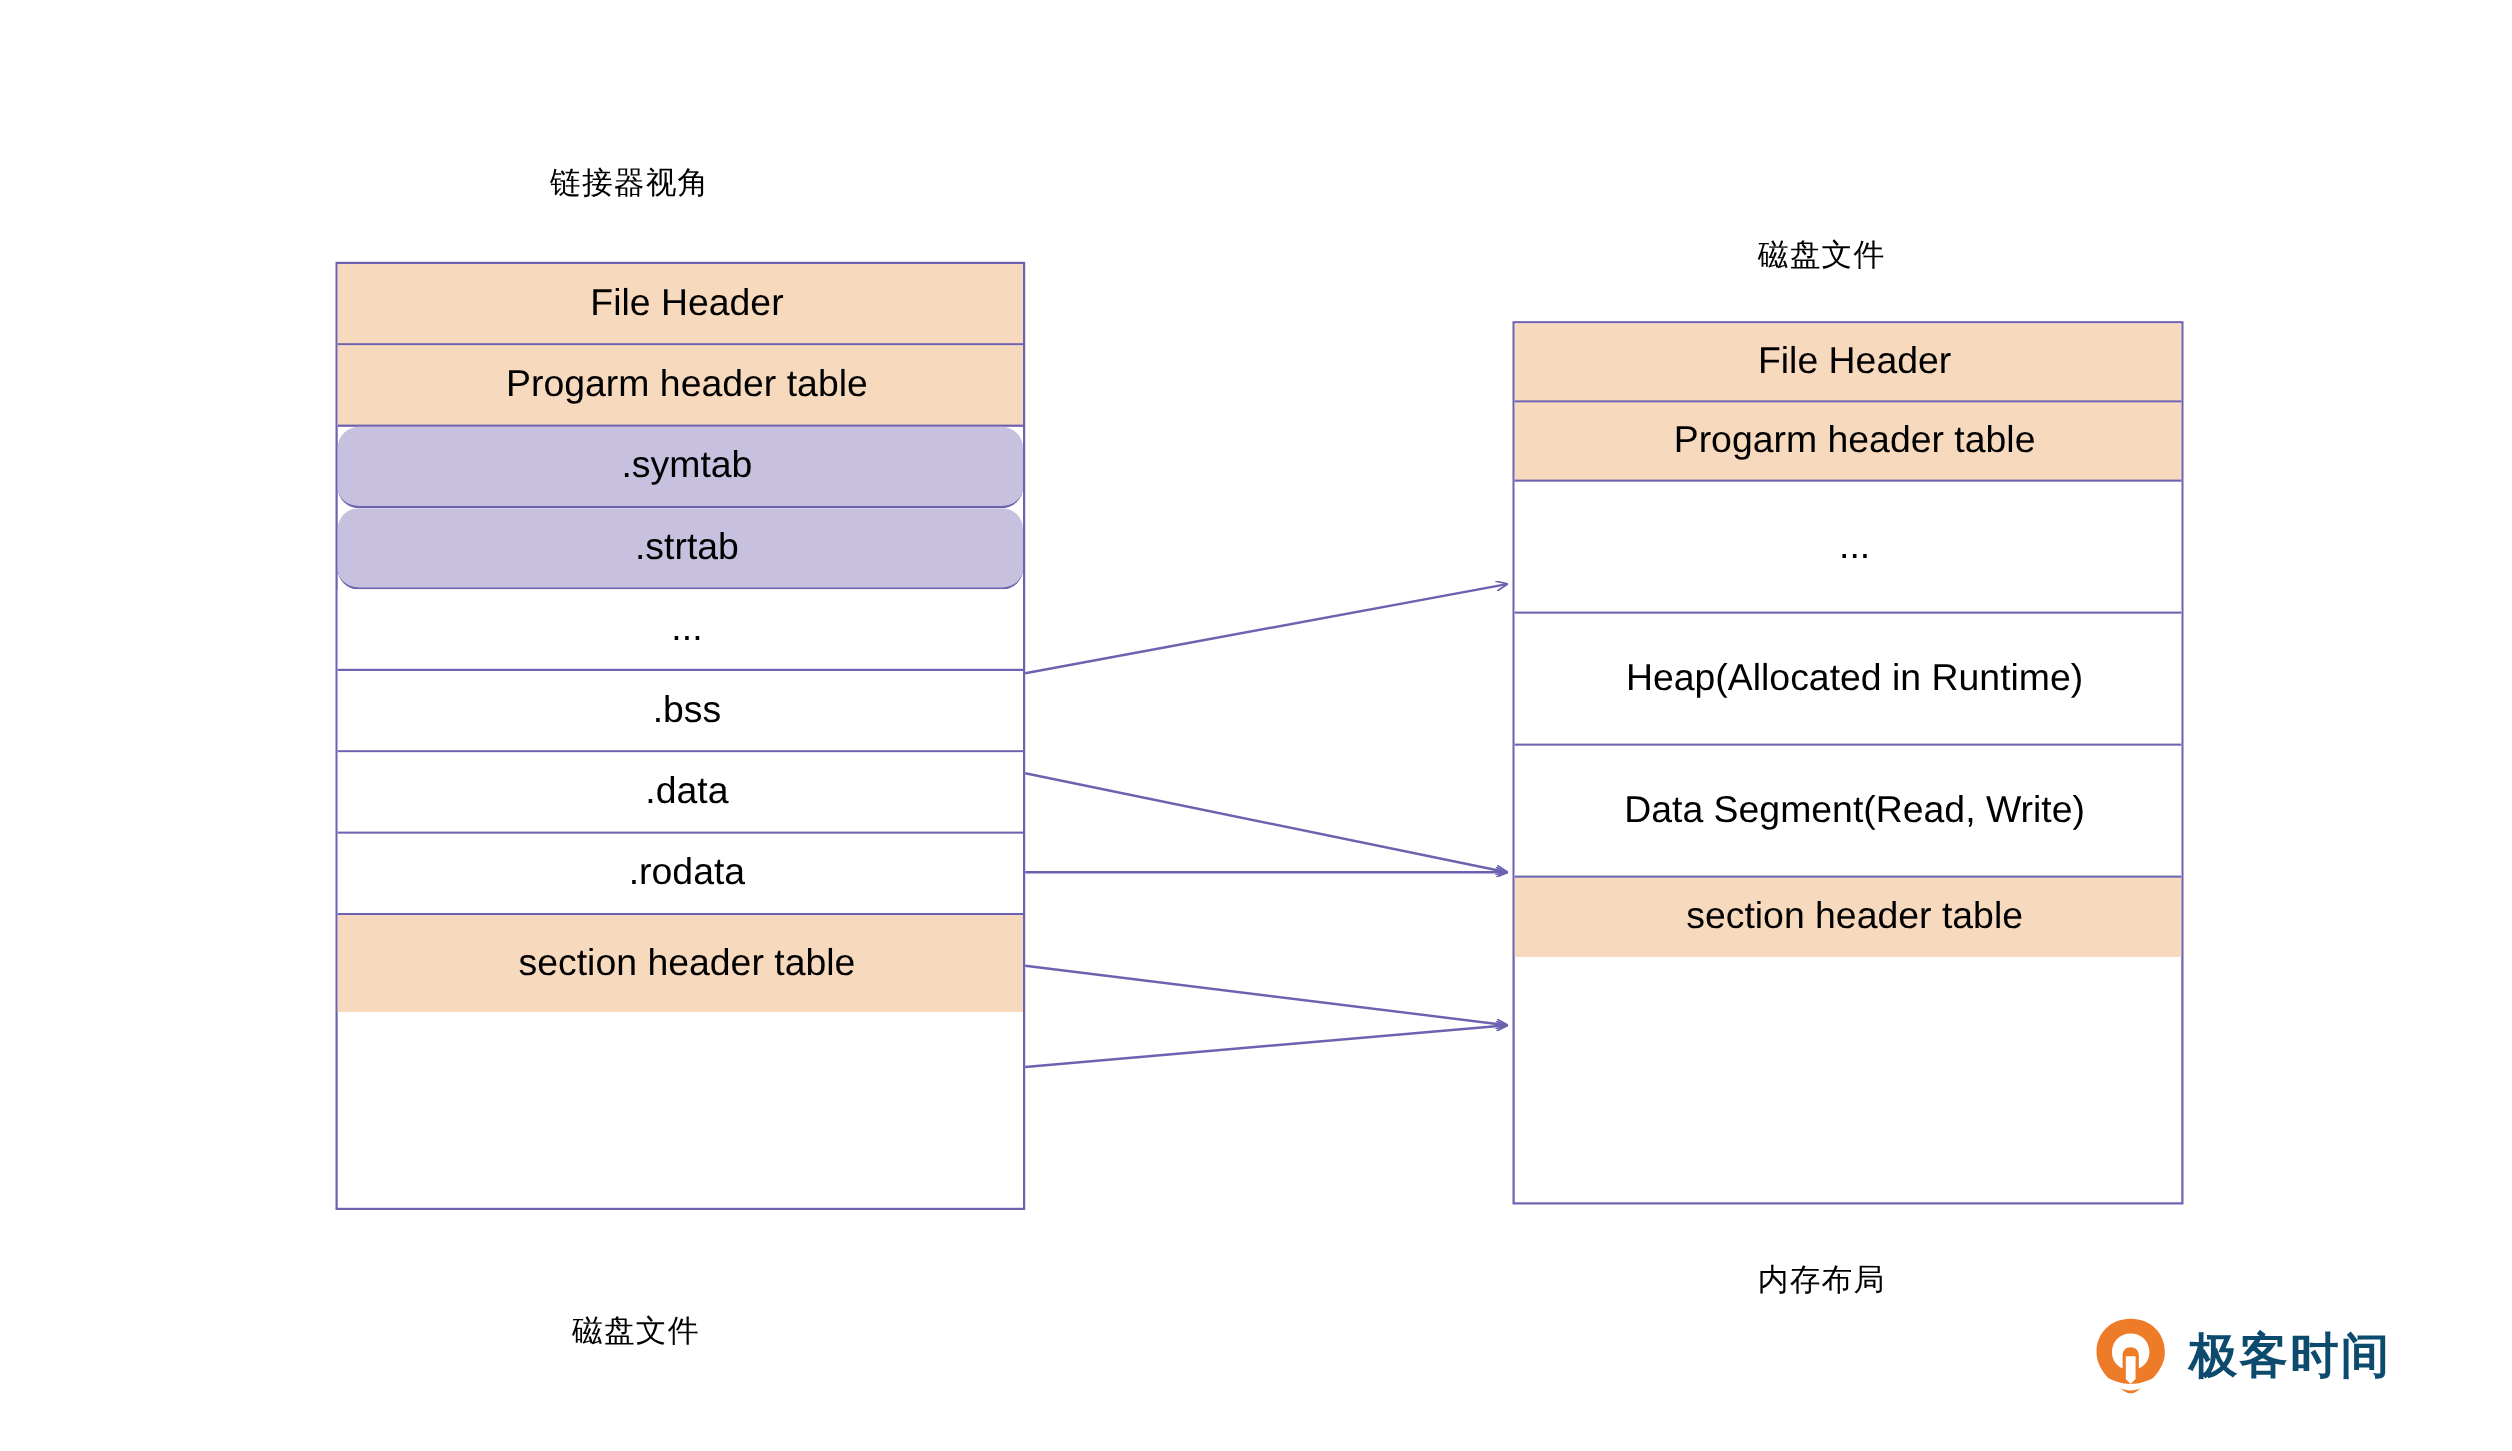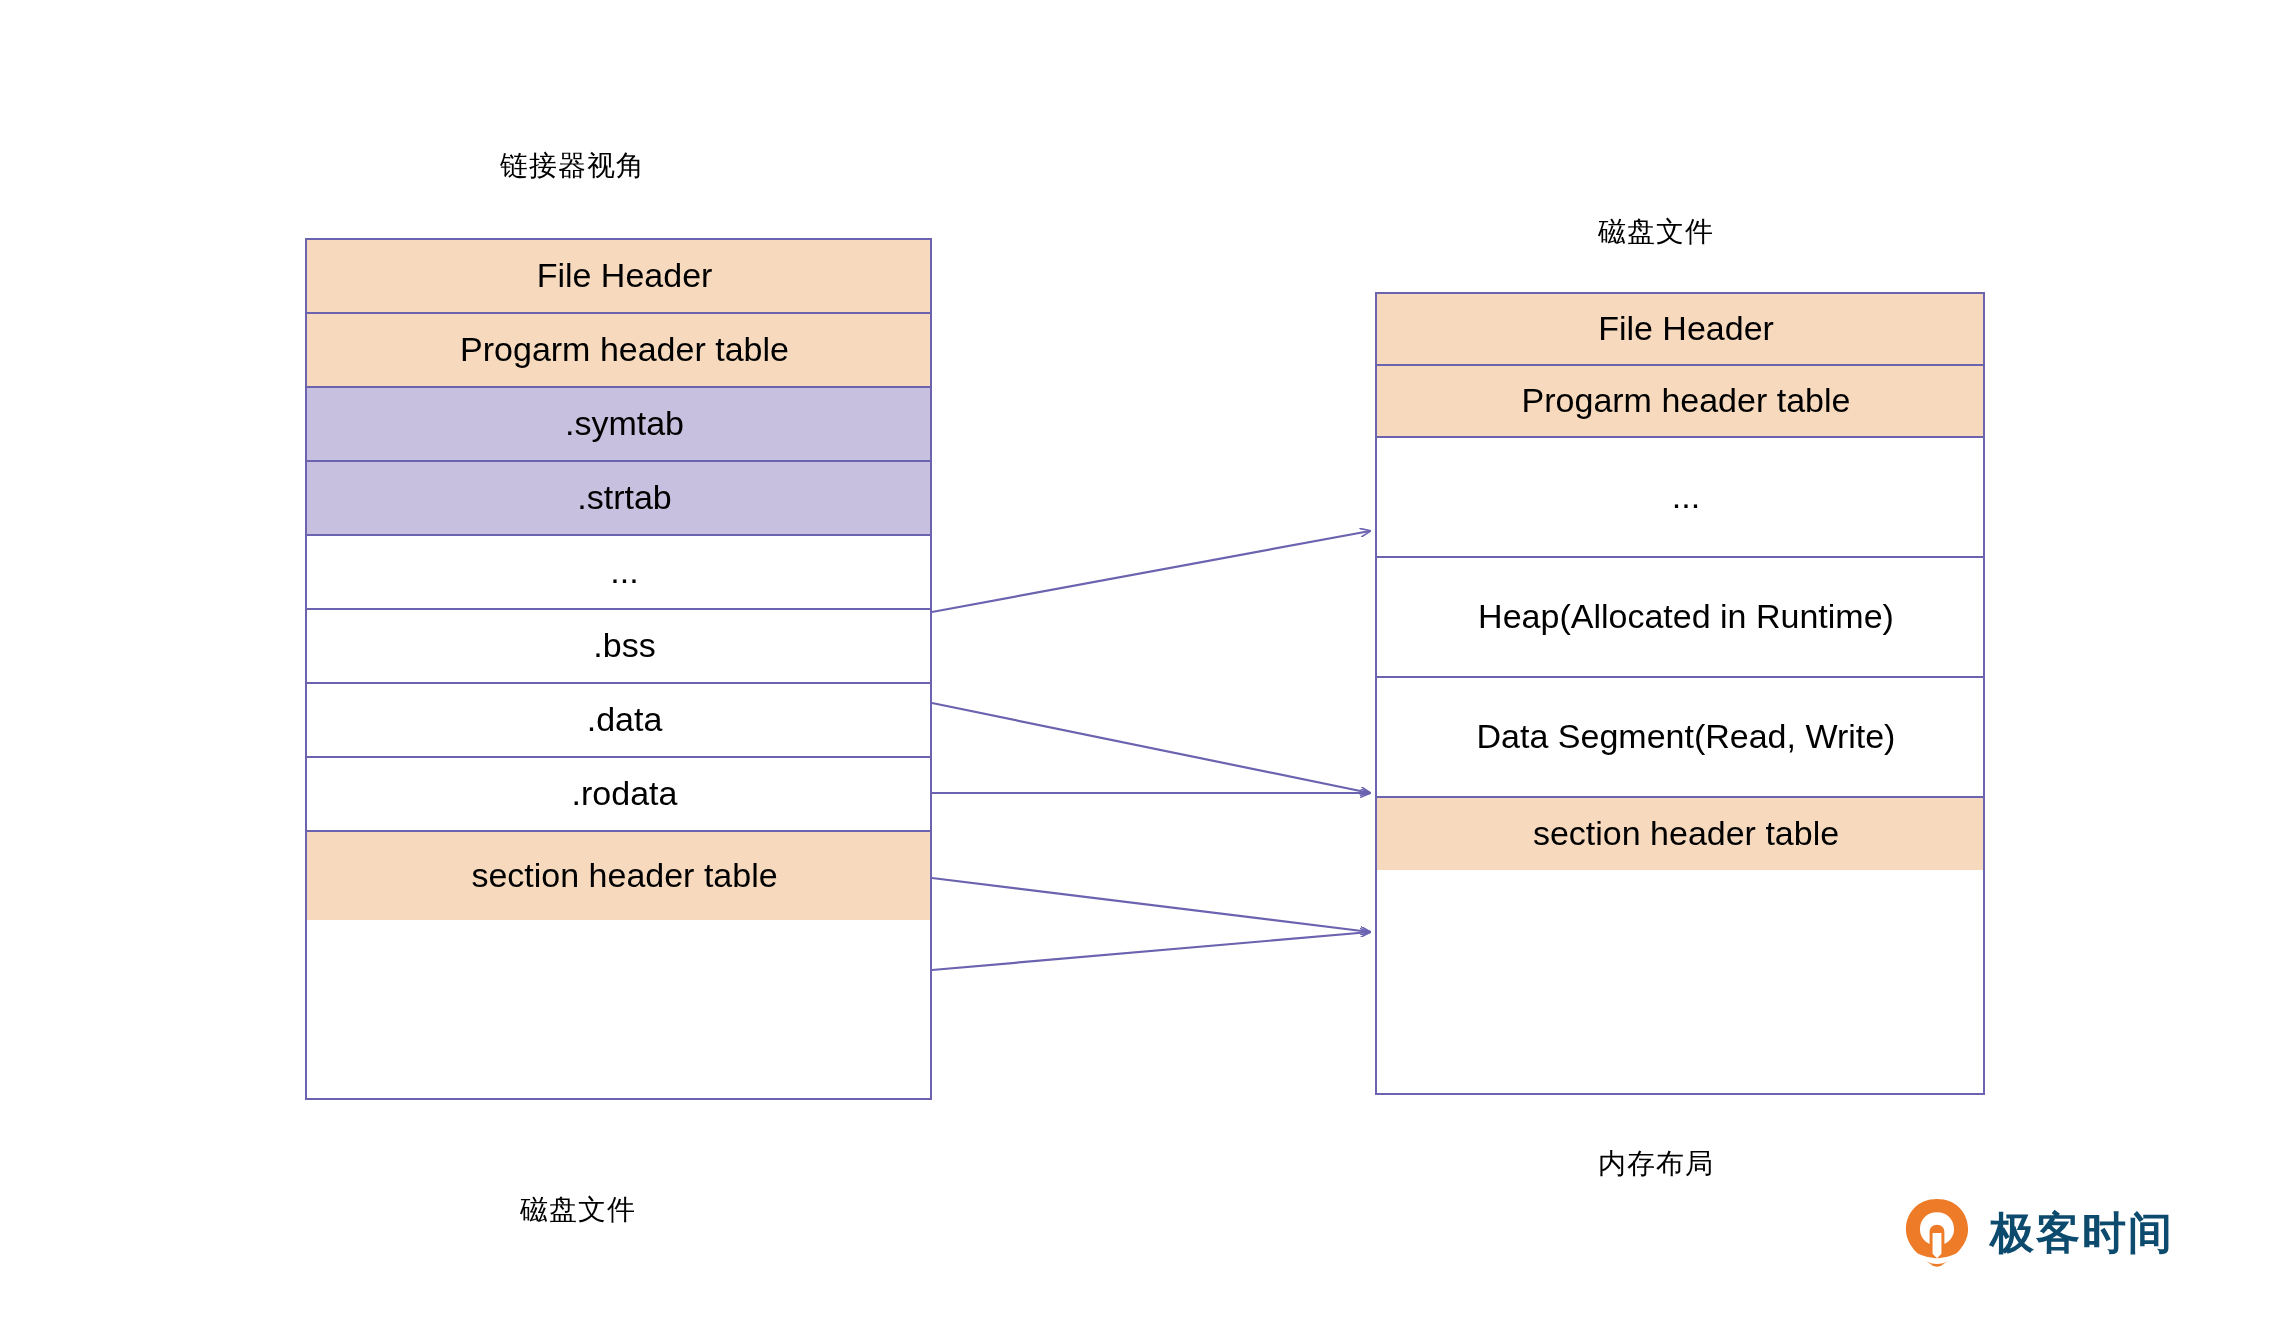--- a/index.html
+++ b/index.html
@@ -44,21 +44,21 @@
     align-items: center;
     justify-content: center;
     font-size: 34px;
     line-height: 1.1;
     white-space: nowrap;
     color: #000000;
     padding-left: 12px;
   }
   .elf-row:last-child { border-bottom: none; text-align: center; }
   .fill-peach    { background: #F7D9BE; }
-  .fill-lavender { background: #C8C0DF; }
+  .fill-lavender { background: #C8C0DF; border-radius: 19px; }
   .fill-white    { background: #ffffff; }
 
   
   #table-linker  { left: 305px; top: 238px; width: 627px; height: 862px; }
   #table-linker  .elf-row { height: 74px; }
   #table-linker  .elf-row.tall { height: 88px; }
 
   
   #table-exec    { left: 1375px; top: 292px; width: 610px; height: 803px; }
   #table-exec    .elf-row { height: 72px; }

